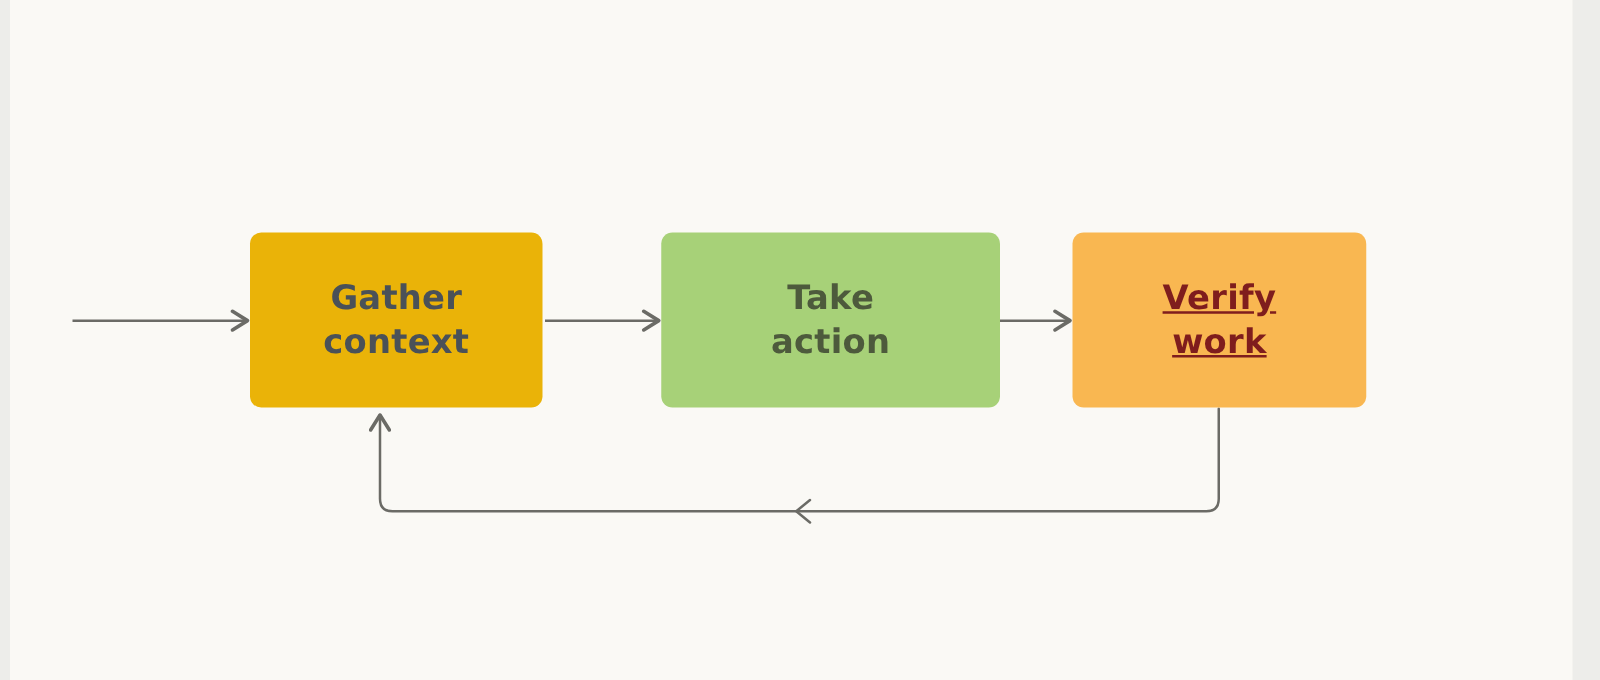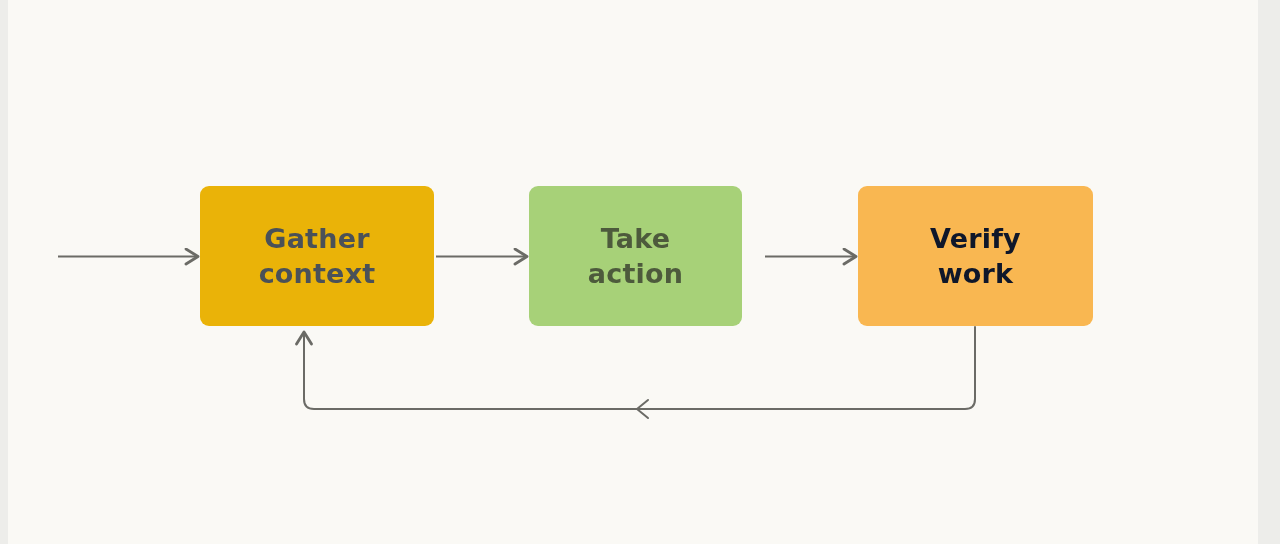--- a/index.html
+++ b/index.html
@@ -86,23 +86,23 @@
     <path d="M 975 327 L 975 399 Q 975 409 965 409 L 314 409 Q 304 409 304 399 L 304 332" fill="none" stroke="#6b6b66" stroke-width="2" stroke-linecap="round" marker-end="url(#arrowHeadUp)"></path>
 
     <path d="M 648 400 L 637 409 L 648 418" fill="none" stroke="#6b6b66" stroke-width="2" stroke-linecap="round" stroke-linejoin="round"></path>
   </svg>
 
   <div class="node-box" style="left:200px; top:186px; width:234px; height:140px; background:#eab308;">
     <div class="node-label" style="color:#4a5158;">Gather
 context</div>
   </div>
 
-  <div class="node-box" style="left:529px; top:186px; width:213px; height:140px; background:#a7d178;">
+  <div class="node-box" style="left:529px; top:186px; width:271px; height:140px; background:#a7d178;">
     <div class="node-label" style="color:#4d5a3c;">Take
 action</div>
   </div>
 
   <div class="node-box" style="left:858px; top:186px; width:235px; height:140px; background:#f9b751;">
-    <div class="node-label" style="color:#0f172a;">Verify
+    <div class="node-label" style="color:#7f1d1d;text-decoration:underline;">Verify
 work</div>
   </div>
 
 </div>
 
 </body></html>

